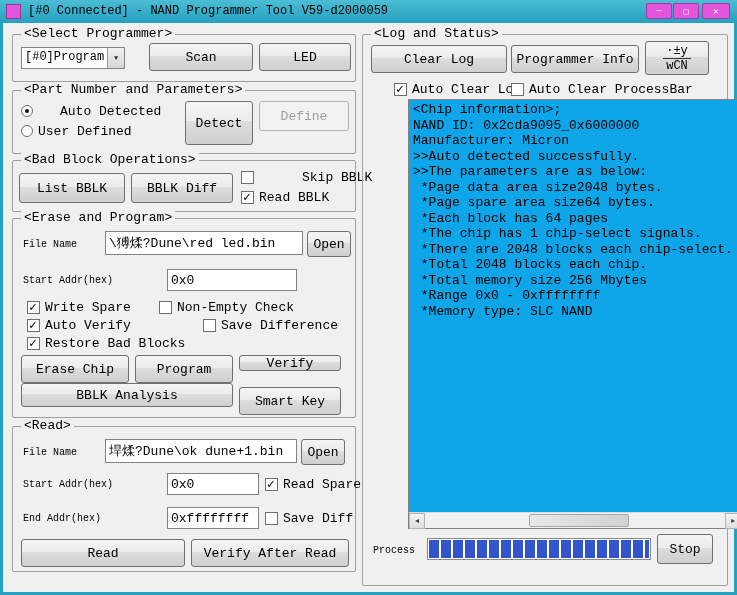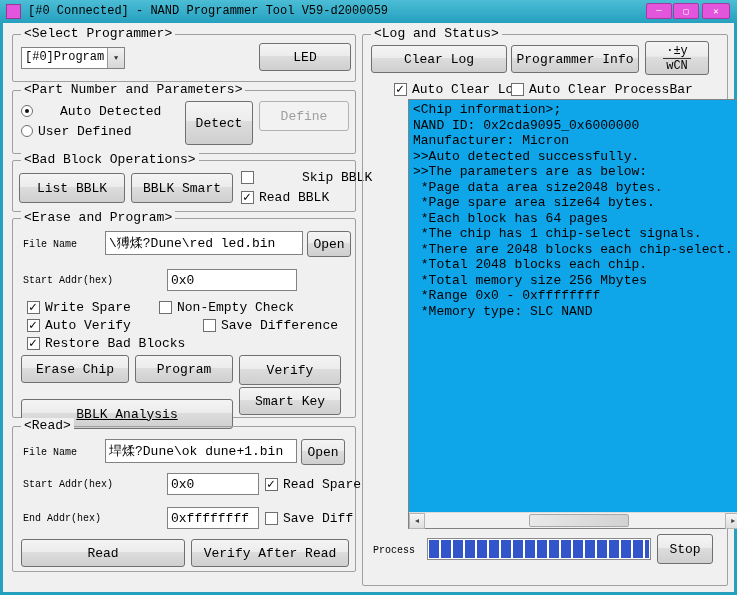--- a/index.html
+++ b/index.html
@@ -68,41 +68,42 @@
   </div>
 
   <div class="client"></div>
 
   <div class="group" style="left:12px;top:34px;width:344px;height:48px;">
     <span class="legend">&lt;Select Programmer&gt;</span>
     <div class="combo" style="left:8px;top:12px;width:104px;height:22px;">
       <span class="combo-text">[#0]Program</span>
       <span class="combo-btn">▼</span>
     </div>
+    <div class="btn" style="left:136px;top:8px;width:104px;height:28px;">Scan</div>
     <div class="btn" style="left:246px;top:8px;width:92px;height:28px;">LED</div>
   </div>
 
   <div class="group" style="left:12px;top:90px;width:344px;height:64px;">
     <span class="legend">&lt;Part Number and Parameters&gt;</span>
     <div class="cb-row" style="left:8px;top:12px;gap:27px;">
       <span class="rb on"></span>
       <span class="small-label">Auto Detected</span>
     </div>
     <div class="cb-row" style="left:8px;top:32px;">
       <span class="rb"></span>
       <span class="small-label">User Defined</span>
     </div>
     <div class="btn" style="left:172px;top:10px;width:68px;height:44px;">Detect</div>
     <div class="btn disabled" style="left:246px;top:10px;width:90px;height:30px;">Define</div>
   </div>
 
   <div class="group" style="left:12px;top:160px;width:344px;height:52px;">
     <span class="legend">&lt;Bad Block Operations&gt;</span>
     <div class="btn" style="left:6px;top:12px;width:106px;height:30px;">List BBLK</div>
-    <div class="btn" style="left:118px;top:12px;width:102px;height:30px;">BBLK Smart</div>
+    <div class="btn" style="left:118px;top:12px;width:102px;height:30px;">BBLK Diff</div>
     <div class="cb-row" style="left:228px;top:8px;gap:48px;">
       <span class="cb"></span>
       <span class="small-label">Skip BBLK</span>
     </div>
     <div class="cb-row" style="left:228px;top:28px;">
       <span class="cb on"></span>
       <span class="small-label">Read BBLK</span>
     </div>
   </div>
 
@@ -128,22 +129,22 @@
     <div class="cb-row" style="left:146px;top:98px;margin-left:44px;">
       <span class="cb"></span>
       <span class="small-label">Save Difference</span>
     </div>
     <div class="cb-row" style="left:14px;top:116px;">
       <span class="cb on"></span>
       <span class="small-label">Restore Bad Blocks</span>
     </div>
     <div class="btn" style="left:8px;top:136px;width:108px;height:28px;">Erase Chip</div>
     <div class="btn" style="left:122px;top:136px;width:98px;height:28px;">Program</div>
-    <div class="btn" style="left:226px;top:136px;width:102px;height:30px;">Verify</div>
-    <div class="btn" style="left:8px;top:180px;width:212px;height:30px;text-decoration:underline;">BBLK Analysis</div>
+    <div class="btn" style="left:226px;top:136px;width:102px;height:16px;">Verify</div>
+    <div class="btn" style="left:8px;top:164px;width:212px;height:24px;">BBLK Analysis</div>
     <div class="btn" style="left:226px;top:168px;width:102px;height:28px;text-align:right;">Smart Key</div>
   </div>
 
   <div class="group" style="left:12px;top:426px;width:344px;height:146px;">
     <span class="legend">&lt;Read&gt;</span>
     <span class="label" style="left:10px;top:20px;">File Name</span>
     <input class="input" style="left: 92px; top: 12px; width: 192px; height: 24px;" value="垾煣?Dune\ok dune+1.bin">
     <div class="btn" style="left:288px;top:12px;width:44px;height:26px;">Open</div>
     <span class="label" style="left:10px;top:52px;">Start Addr(hex)</span>
     <input class="input" style="left: 154px; top: 46px; width: 92px; height: 22px;" value="0x0">

